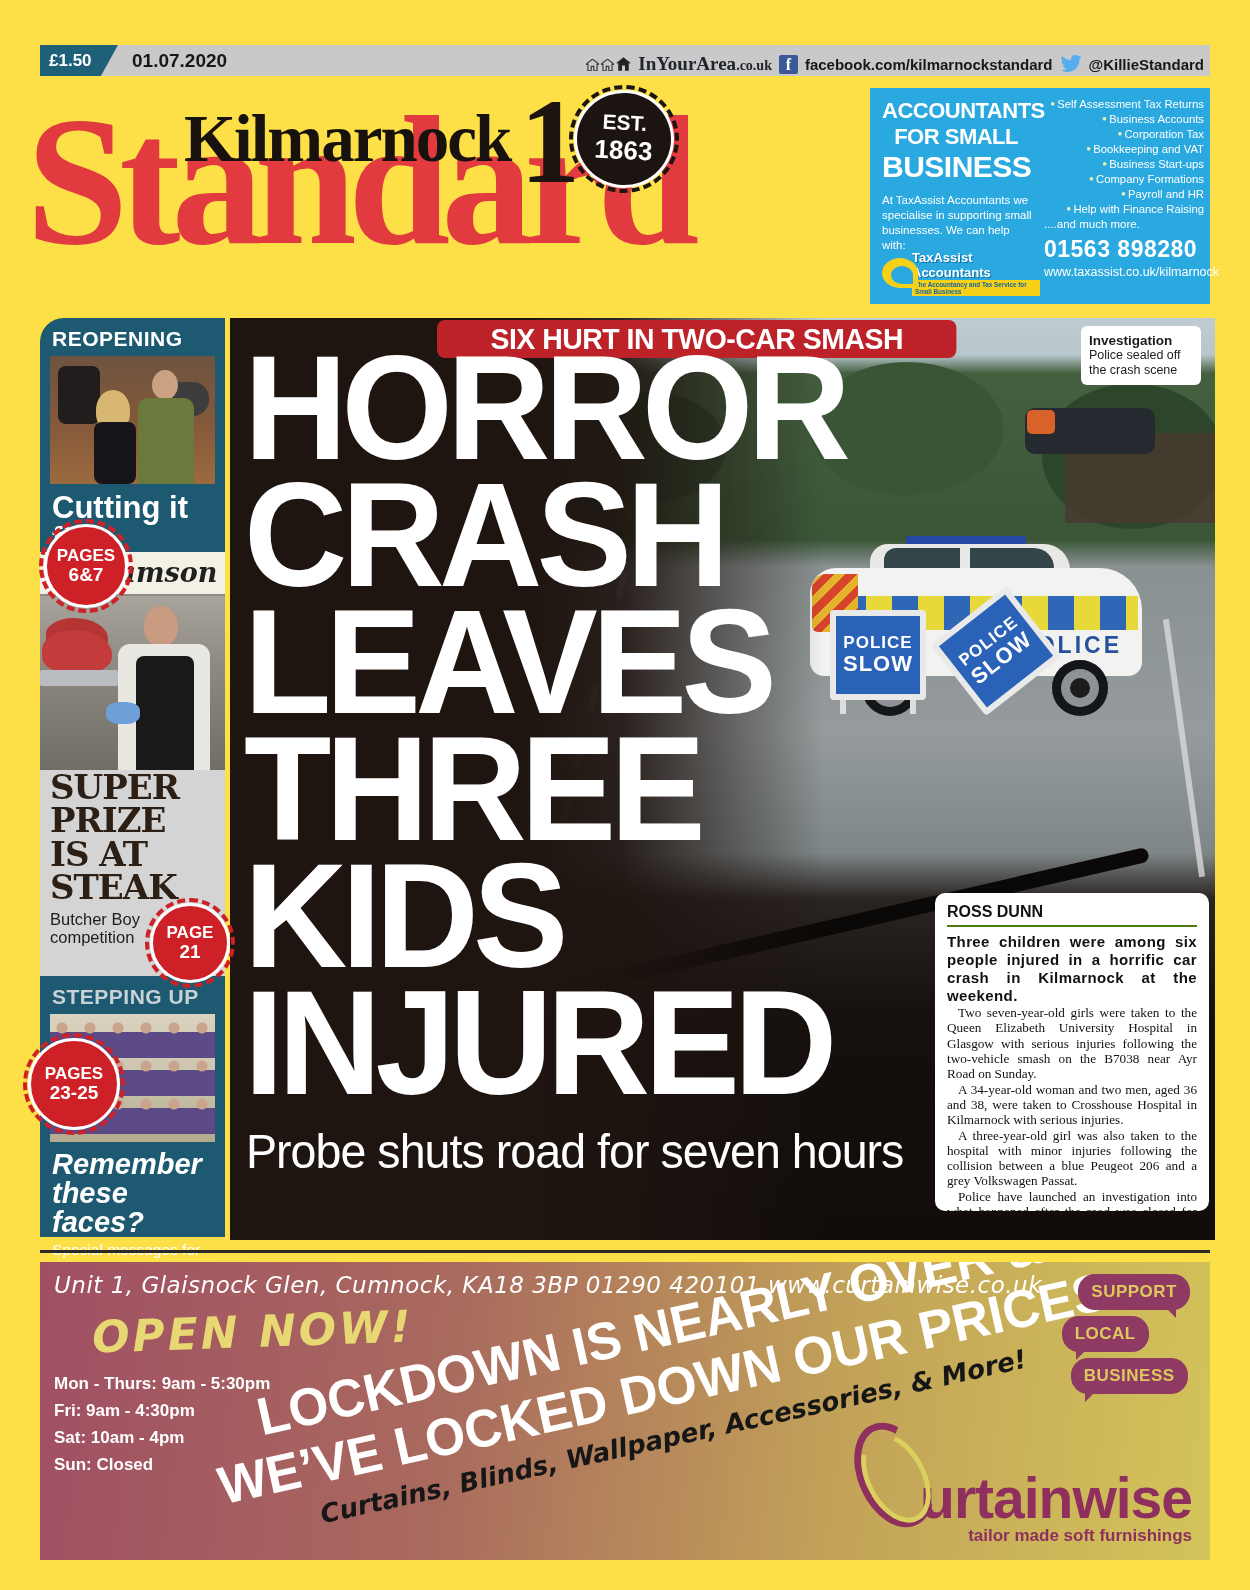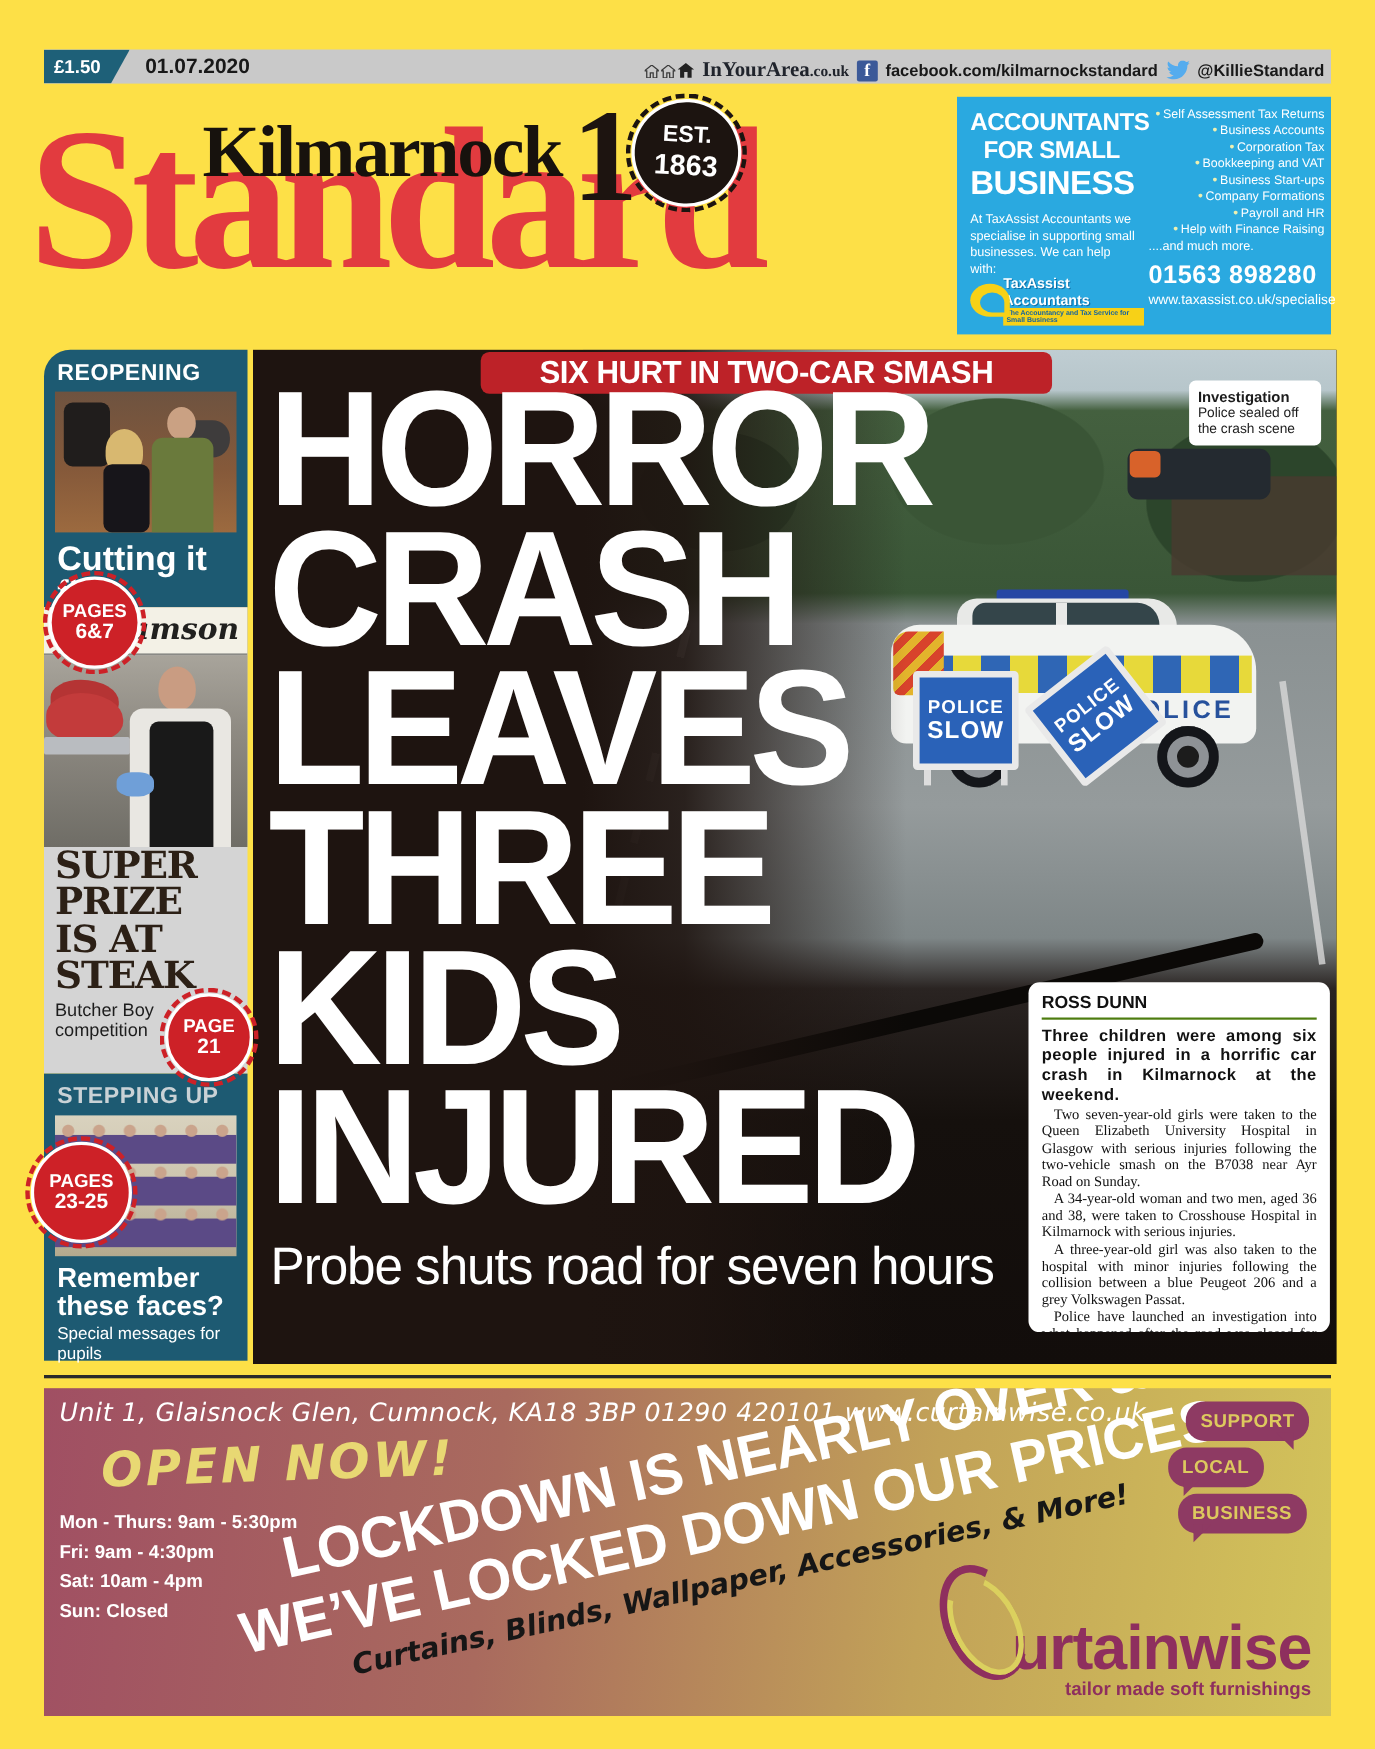--- a/index.html
+++ b/index.html
@@ -150,21 +150,21 @@
   .sign-up .legs{position:absolute;left:10px;top:90px;width:76px;height:14px;
     background:linear-gradient(90deg,#ddd 0 6px,transparent 6px calc(100% - 6px),#ddd calc(100% - 6px));}
   .sign-down{position:absolute;left:418px;top:288px;transform:rotate(-38deg);}
   .wiper{position:absolute;left:26px;top:596px;width:600px;height:15px;background:#0b0907;transform:rotate(-13deg);border-radius:8px;}
   .wiper2{position:absolute;left:430px;top:648px;width:260px;height:12px;background:#0b0907;transform:rotate(-30deg);border-radius:8px;}
   
   .banner{position:absolute;left:207px;top:2px;width:530px;height:38px;background:#bd2228;border-radius:8px;
     color:#fff;font-weight:800;font-size:29px;text-align:center;line-height:38px;letter-spacing:-0.5px;
     transform:scaleX(0.98);transform-origin:left;}
   
-  .caption{position:absolute;right:14px;top:28px;width:104px;background:#fff;border-radius:6px;padding:7px 8px;z-index:5;}
+  .caption{position:absolute;right:14px;top:8px;width:104px;background:#fff;border-radius:6px;padding:7px 8px;z-index:5;}
   .caption .ct{font-size:13.5px;font-weight:800;color:#1c1c1c;}
   .caption .cx{font-size:12.5px;color:#1c1c1c;line-height:1.18;}
   
   .headline{position:absolute;left:14px;top:26px;z-index:4;transform:scaleX(0.96);transform-origin:left top;}
   .headline div{font-size:149px;line-height:127px;font-weight:800;color:#fff;letter-spacing:-6px;
     font-family:"Liberation Sans",sans-serif;}
   .subhead{position:absolute;left:16px;top:806px;z-index:4;font-size:48px;font-weight:400;color:#fff;
     letter-spacing:-1px;transform:scaleX(0.97);transform-origin:left top;}
   
   .article{position:absolute;left:705px;top:575px;width:274px;height:318px;background:#fff;border-radius:10px;
@@ -261,21 +261,21 @@
           <p>Business Accounts</p>
           <p>Corporation Tax</p>
           <p>Bookkeeping and VAT</p>
           <p>Business Start-ups</p>
           <p>Company Formations</p>
           <p>Payroll and HR</p>
           <p>Help with Finance Raising</p>
         </div>
       <div class="ta-more">....and much more.</div>
       <div class="ta-phone">01563 898280</div>
-      <div class="ta-site">www.taxassist.co.uk/specialise</div>
+      <div class="ta-site">www.taxassist.co.uk/kilmarnock</div>
     </div>
     <div class="ta-logo">
       <div class="ta-swoosh"></div>
       <div class="ta-logo-name">TaxAssist Accountants</div>
       <div class="ta-logo-tag">The Accountancy and Tax Service for Small Business</div>
     </div>
   </div>
 
   <div class="sb-panel sb-top">
     <div class="sb-kicker">REOPENING</div>
@@ -316,21 +316,21 @@
     <div class="b2">21</div>
   </div>
 
   <div class="sb-panel sb-bottom">
     <div class="sb-kicker gray">STEPPING UP</div>
     <div class="sb-photo class-photo">
       <div class="row r1"></div>
       <div class="row r2"></div>
       <div class="row r3"></div>
     </div>
-    <div class="sb-title" style="font-size:25px;">Remember these faces?</div>
+    <div class="sb-title" style="font-size:29px;font-style:italic;">Remember these faces?</div>
     <div class="sb-sub">Special messages for pupils</div>
   </div>
   <div class="stamp badge-2325">
     <div class="b1">PAGES</div>
     <div class="b2">23-25</div>
   </div>
 
   <div class="main">
     <div class="photo">
       <div class="fence"></div>

